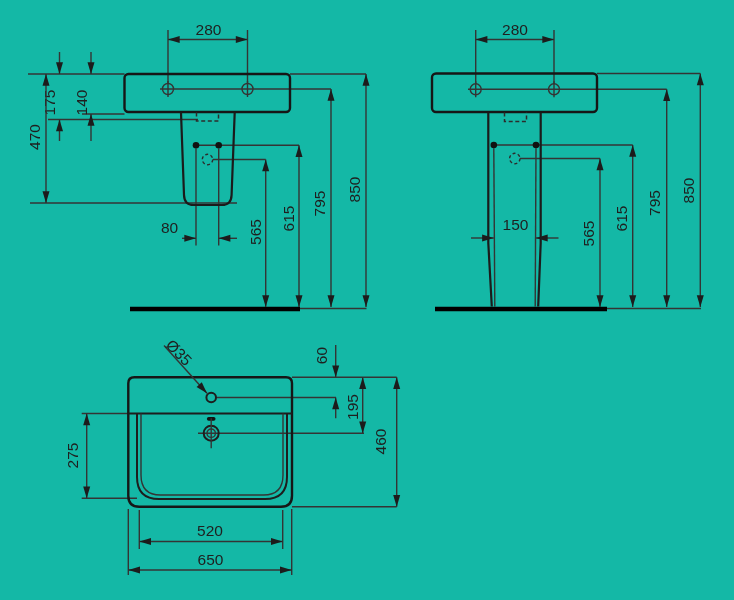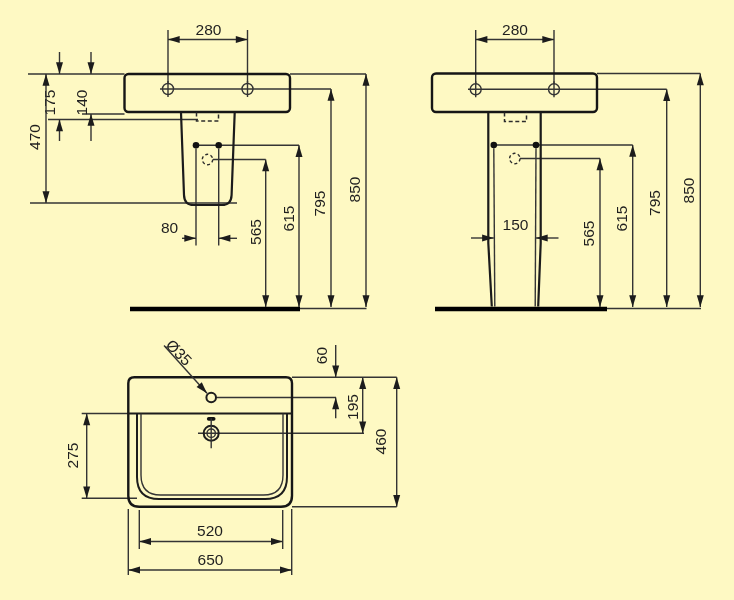--- a/index.html
+++ b/index.html
@@ -1,16 +1,16 @@
 <!DOCTYPE html>
 <html><head>
 <meta charset="utf-8">
 <style>
   html,body{margin:0;padding:0;background:#ffffff;}
-  .stage{position:relative;width:734px;height:600px;background:#fef9c3;overflow:hidden;
+  .stage{position:relative;width:734px;height:600px;background:#14b8a6;overflow:hidden;
          font-family:"Liberation Sans","DejaVu Sans",sans-serif;}
   svg{display:block;}
   .thin{stroke:#343434;stroke-width:1.4;fill:none;}
   .bold{stroke:#161616;stroke-width:2.4;fill:none;}
   .med{stroke:#1d1d1d;stroke-width:2;fill:none;}
   .ped{stroke:#1b1b1b;stroke-width:2.2;fill:none;}
   .dash{stroke:#2c2c2c;stroke-width:1.5;fill:none;stroke-dasharray:4 2.6;}
   .dashc{stroke:#2c2c2c;stroke-width:1.4;fill:none;stroke-dasharray:3 2.4;}
   .floor{stroke:#000000;stroke-width:4.4;fill:none;}
   .dot{fill:#111111;stroke:none;}

